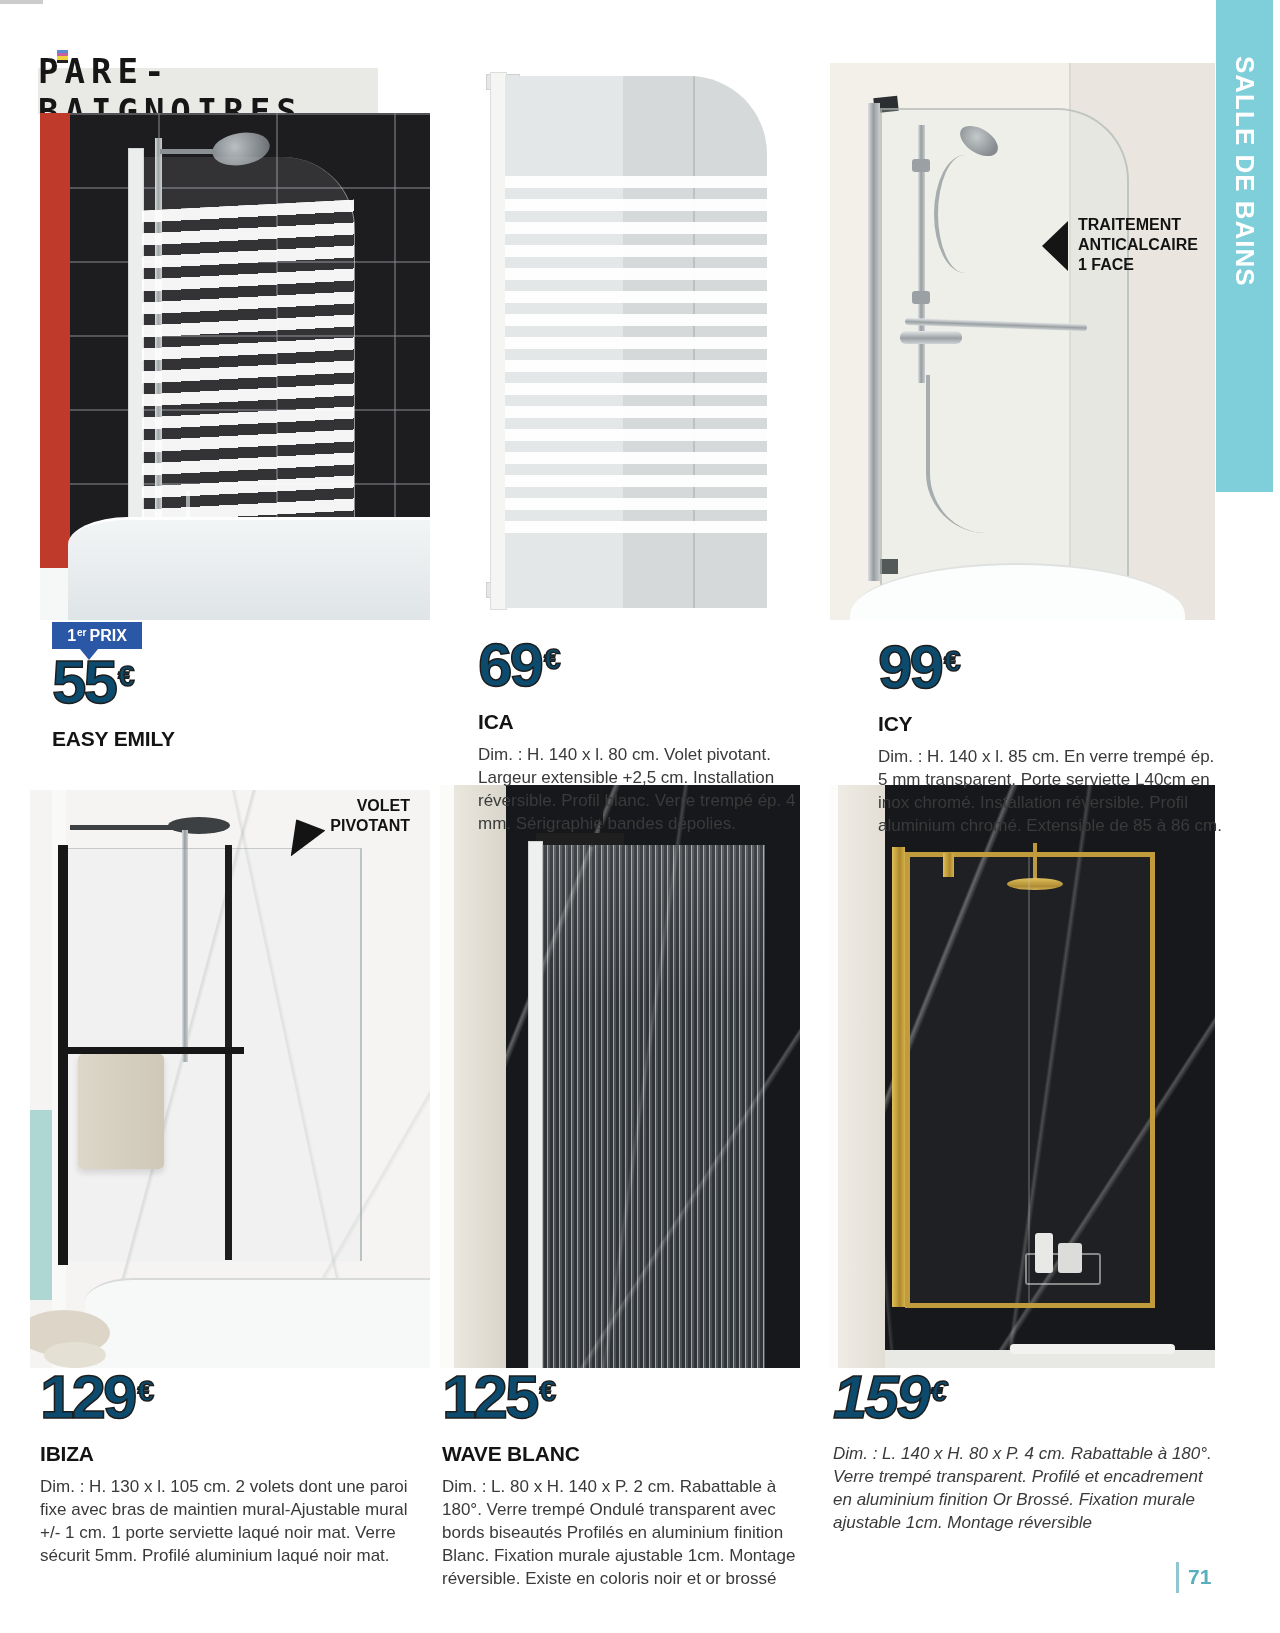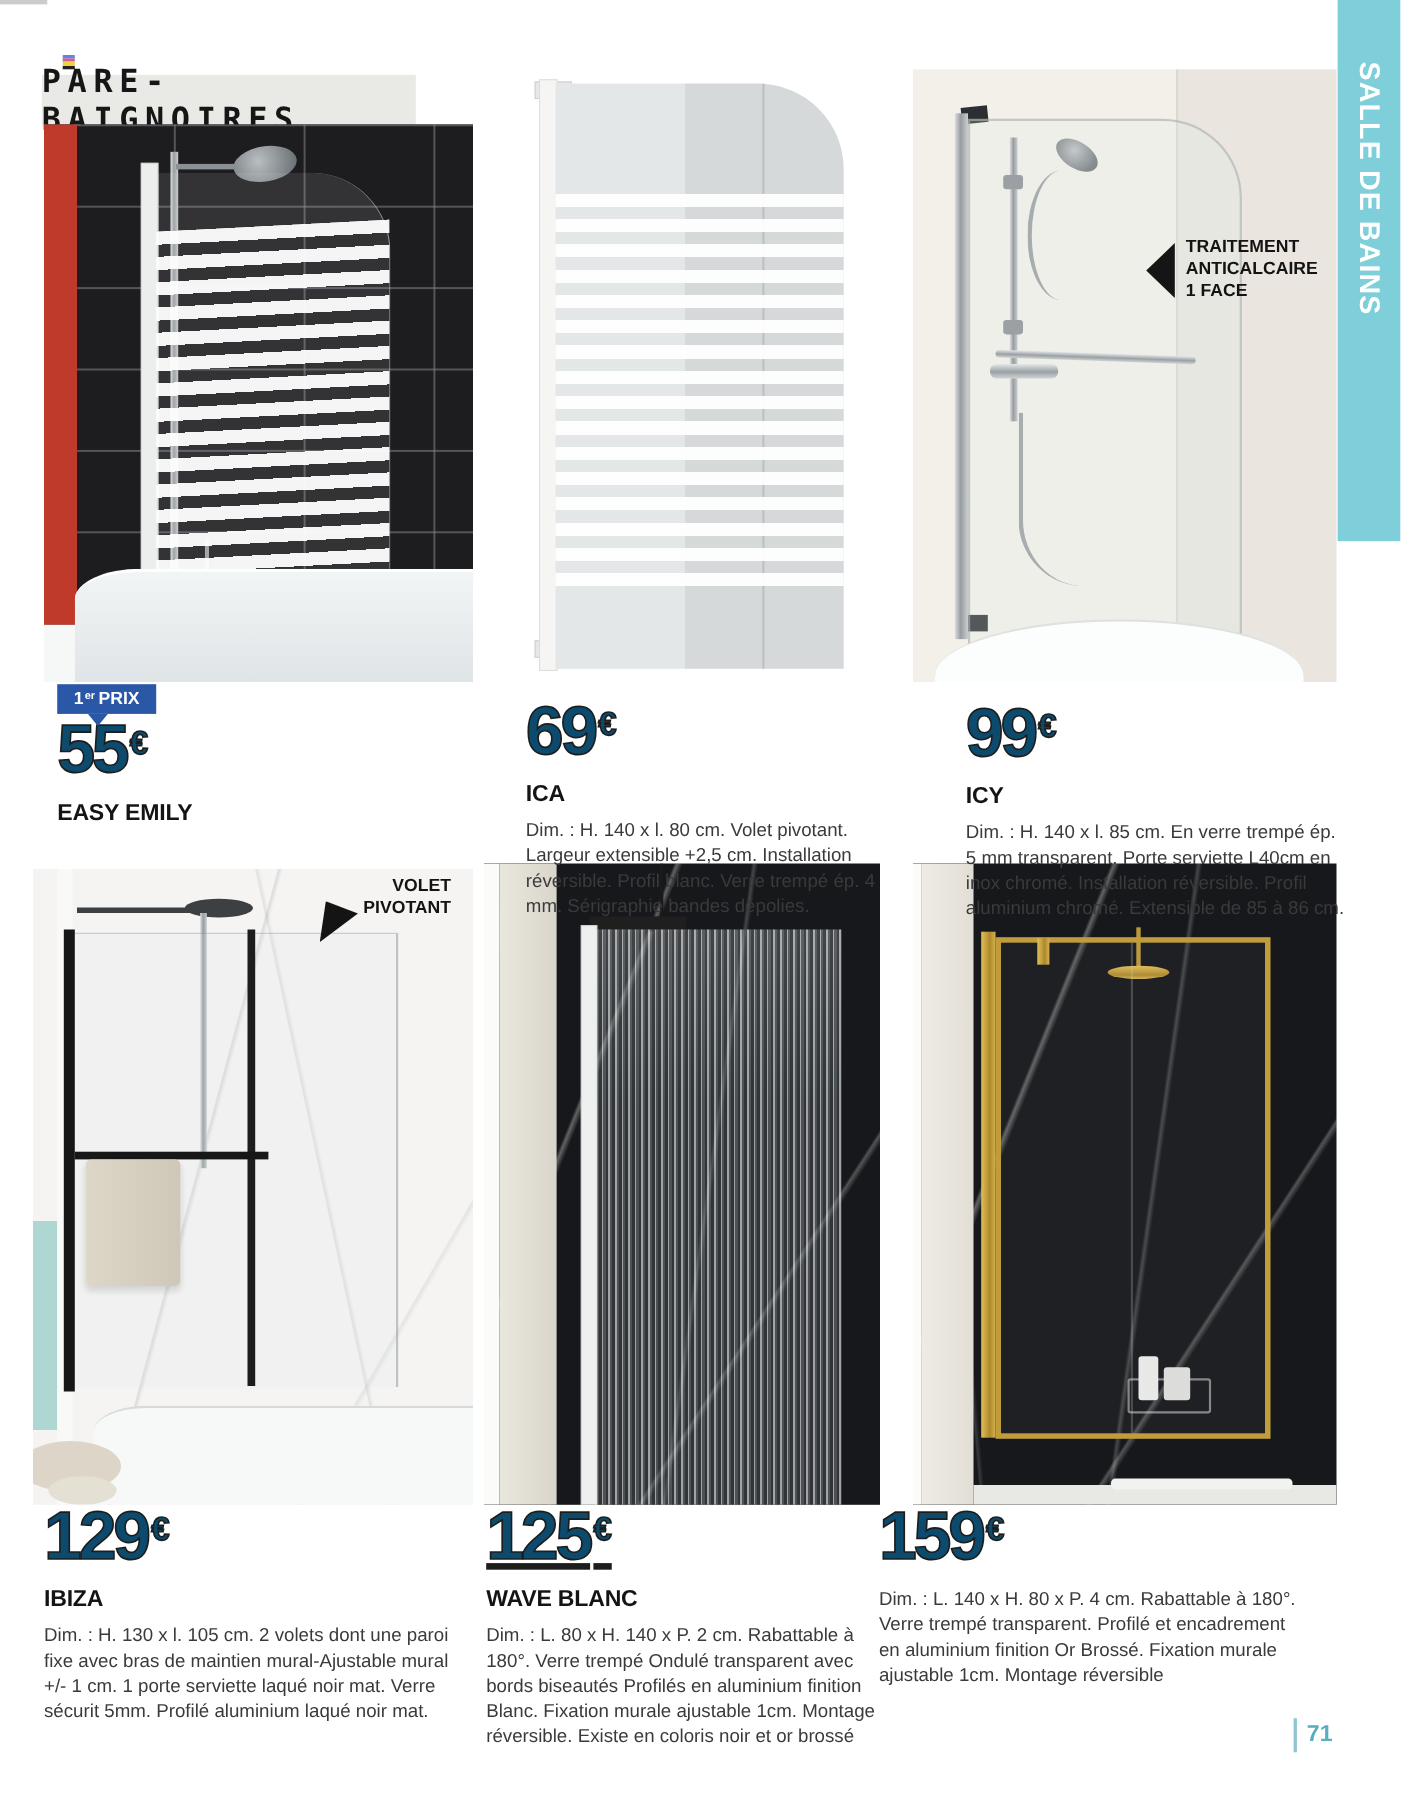--- a/index.html
+++ b/index.html
@@ -7,21 +7,21 @@
         font-family:"Liberation Sans",sans-serif;overflow:hidden;}
   .abs{position:absolute;}
 
   
   .topstrip{position:absolute;left:0;top:0;width:43px;height:4px;background:#cccccc;}
   .regmark{position:absolute;left:57px;top:50px;width:11px;height:14px;}
   .regmark div{width:11px;height:3.2px;}
   .banner{position:absolute;left:38px;top:68px;width:340px;height:46px;background:#e9e9e6;
           display:flex;align-items:center;justify-content:center;}
   .banner span{font-family:"DejaVu Sans Mono","Liberation Mono",monospace;font-weight:bold;
-               font-size:29px;letter-spacing:6px;color:#161616;}
+               font-size:34px;letter-spacing:6px;color:#161616;}
 
   
   .sidebar{position:absolute;left:1216px;top:0;width:57px;height:492px;background:#7ecfda;
            display:flex;justify-content:center;}
   .sidebar span{writing-mode:vertical-rl;text-orientation:sideways;margin-top:56px;
                 color:#ffffff;font-weight:bold;font-size:26px;letter-spacing:1px;}
 
   
   .scene{position:absolute;overflow:hidden;}
   .marble-dark{background-color:#17181b;background-image:
@@ -206,26 +206,26 @@
     <p class="pdesc">Dim. : H. 140 x l. 85 cm. En verre trempé ép. 5 mm transparent. Porte serviette L40cm en inox chromé. Installation réversible. Profil aluminium chromé. Extensible de 85 à 86 cm.</p>
   </div>
 
   <div class="pinfo" style="left:40px;top:1372px;width:392px;">
     <div class="price" style="margin-top:0;"><span>129</span><span class="cur">€</span></div>
     <h3 class="pname">IBIZA</h3>
     <p class="pdesc">Dim. : H. 130 x l. 105 cm. 2 volets dont une paroi fixe avec bras de maintien mural-Ajustable mural +/- 1 cm. 1 porte serviette laqué noir mat. Verre sécurit 5mm. Profilé aluminium laqué noir mat.</p>
   </div>
 
   <div class="pinfo" style="left:442px;top:1372px;width:362px;">
-    <div class="price" style="margin-top:0;text-decoration:underline;"><span>125</span><span class="cur">€</span></div>
+    <div class="price" style="margin-top:0;"><span>125</span><span class="cur">€</span></div>
     <h3 class="pname">WAVE BLANC</h3>
     <p class="pdesc">Dim. : L. 80 x H. 140 x P. 2 cm. Rabattable à 180°. Verre trempé Ondulé transparent avec bords biseautés Profilés en aluminium finition Blanc. Fixation murale ajustable 1cm. Montage réversible. Existe en coloris noir et or brossé</p>
   </div>
 
-  <div class="pinfo" style="left:799px;top:1372px;width:392px;">
+  <div class="pinfo" style="left:833px;top:1372px;width:392px;font-style:italic;">
     <div class="price" style="margin-top:0;"><span>159</span><span class="cur">€</span></div>
     <p class="pdesc">Dim. : L. 140 x H. 80 x P. 4 cm. Rabattable à 180°. Verre trempé transparent. Profilé et encadrement en aluminium finition Or Brossé. Fixation murale ajustable 1cm. Montage réversible</p>
   </div>
 
   <div class="pageline"></div>
   <div class="pagenum">71</div>
 
 </div>
 
 </body></html>

